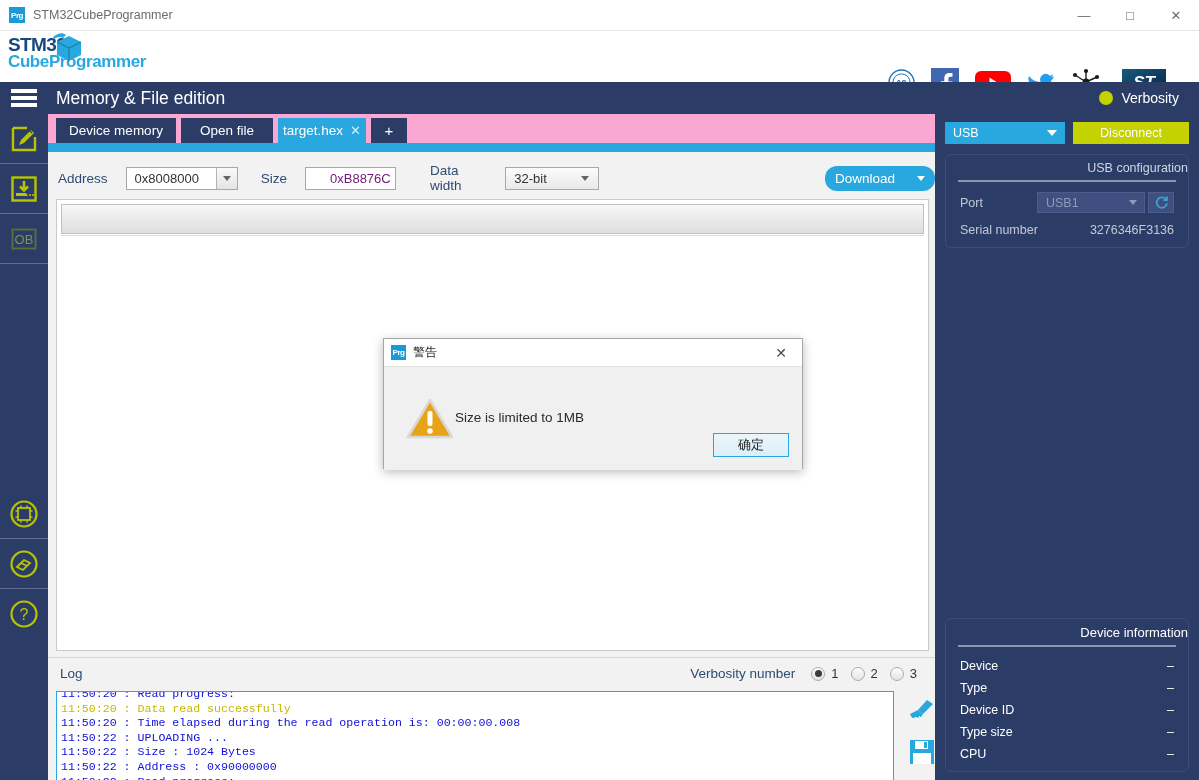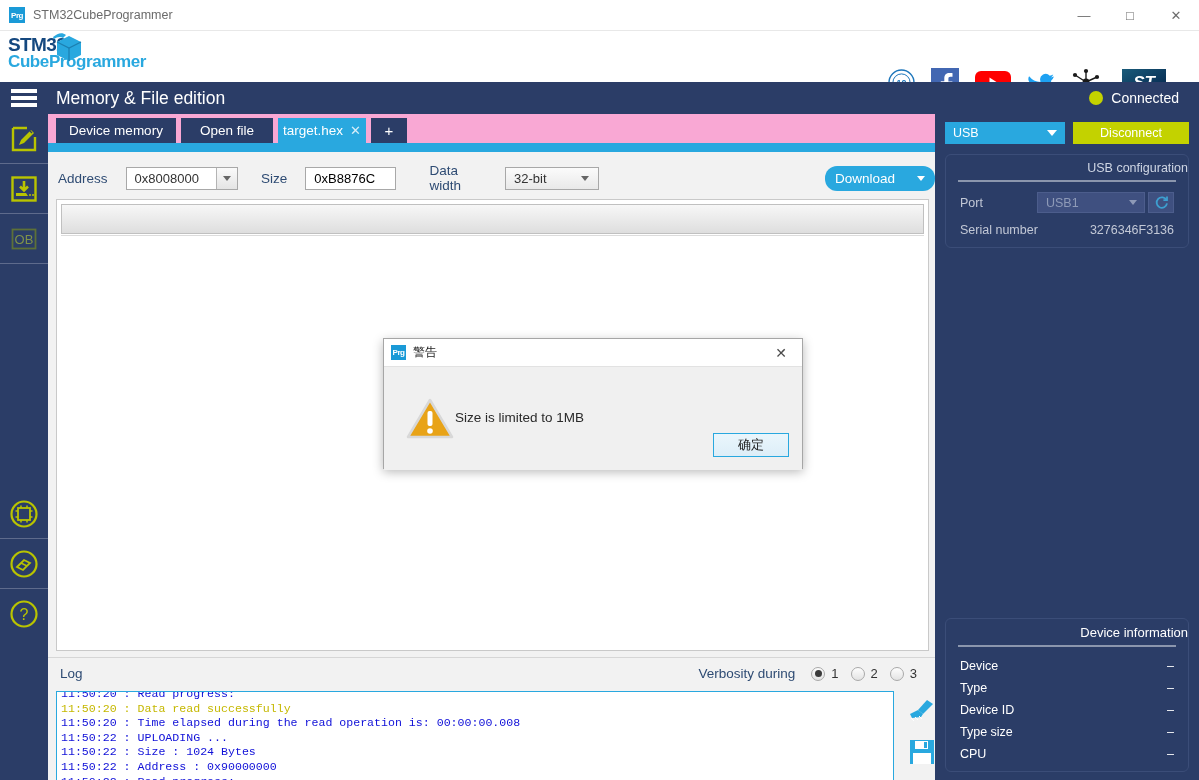--- a/index.html
+++ b/index.html
@@ -105,21 +105,21 @@
     padding-left: 8px; position: relative;
   }
   .combo .arrowbox {
     position: absolute; right: 0; top: 0; width: 21px; height: 21px;
     background: linear-gradient(#fafafa,#e4e4e4); border-left: 1px solid #b4b4b4;
     display: flex; align-items: center; justify-content: center;
   }
   .caret { width: 0; height: 0; border-left: 4px solid transparent; border-right: 4px solid transparent; border-top: 5px solid #666; }
   .txtbox {
     height: 23px; background: #ffffff; border: 1px solid #a8a8a8;
-    display: flex; align-items: center; font-size: 13px; color: #000000; padding-left: 8px;
+    display: flex; align-items: center; font-size: 13px; color: #701a75; padding-left: 24px;
   }
   .combo-gray {
     height: 23px; background: linear-gradient(#fbfbfb,#e9e9e9); border: 1px solid #a8a8a8;
     display: flex; align-items: center; font-size: 13px; color: #333;
     padding-left: 8px; position: relative;
   }
   .btn-download {
     height: 25px; background: #29a8df; color: #fff; font-size: 13.5px;
     display: flex; align-items: center; padding: 0 10px; position: relative; border-radius: 12px;
   }
@@ -324,21 +324,21 @@
 
 <div class="pagehdr">
   <div class="hamburger">
       <i></i>
       <i></i>
       <i></i>
     </div>
   <div class="pagehdr-title">Memory &amp; File edition</div>
   <div class="conn-status">
     <div class="conn-dot"></div>
-    <div class="conn-text">Connected</div>
+    <div class="conn-text">Verbosity</div>
   </div>
 </div>
 
 <div class="rail">
   <div class="rail-item">
     <svg width="28" height="28" viewBox="0 0 28 28">
       <path d="M3 3 h14 M3 3 v22 h22 v-13" fill="none" stroke="#b9c400" stroke-width="2.4"></path>
       <path d="M9 20 l2-5 l10-10 l3 3 l-10 10 z" fill="#b9c400"></path>
       <path d="M19 5 l3 3" stroke="#2b3d67" stroke-width="1.2"></path>
     </svg>
@@ -435,21 +435,21 @@
   </div>
 
   <div class="memwrap">
     <div class="memheader"></div>
     <div class="membody"></div>
   </div>
 
   <div class="logbar">
     <div class="logtitle">Log</div>
     <div class="verbwrap">
-      <div class="verb-label">Verbosity during</div>
+      <div class="verb-label">Verbosity number</div>
       <div class="radio-item">
         <span class="radio on"></span>
         <span>1</span>
       </div>
       <div class="radio-item">
         <span class="radio"></span>
         <span>2</span>
       </div>
       <div class="radio-item">
         <span class="radio"></span>

